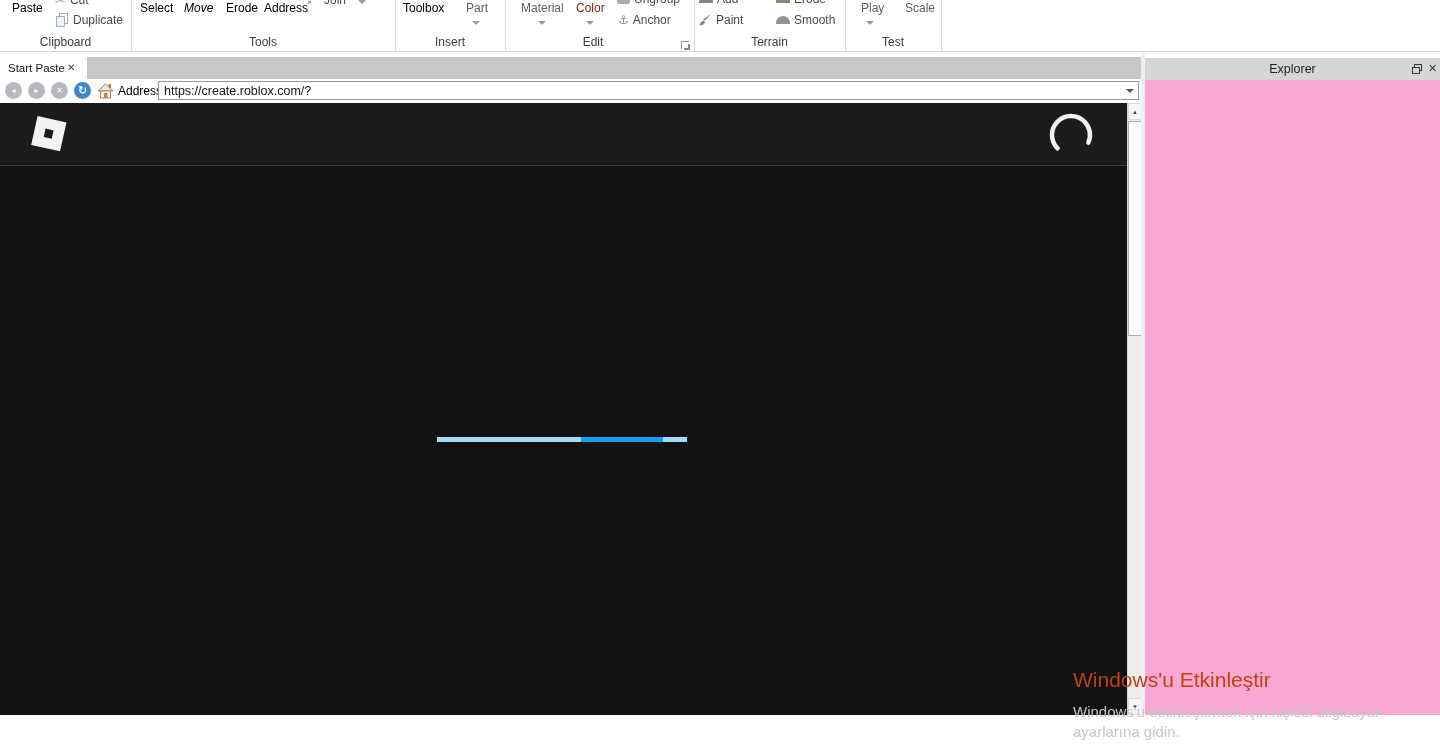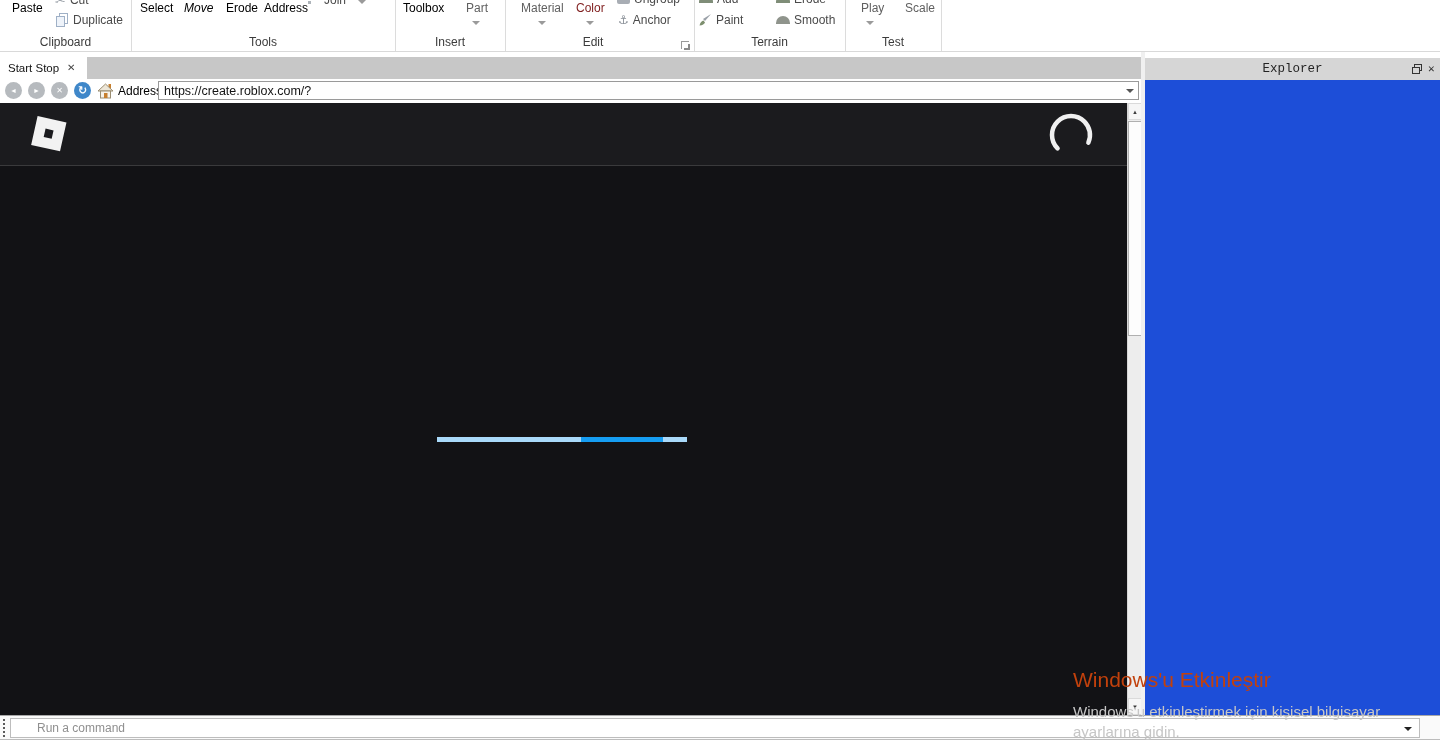--- a/index.html
+++ b/index.html
@@ -65,21 +65,21 @@
     background:#ededed; border-left:1px solid #d6d6d6; }
   .sb-btn { position:absolute; left:0; width:14px; height:17px; background:#f6f6f6;
     border:1px solid #dadada; color:#3c3c3c; font-size:6px; text-align:center; line-height:16px; }
   .sb-up { top:0; }
   .sb-down { top:595px; }
   .sb-thumb { position:absolute; left:0; top:18px; width:14px; height:215px;
     background:#fdfdfd; border:1px solid #b0b0b0; }
 
   
   .splitter { position:absolute; left:1141px; top:52px; width:4px; height:663px; background:#f0f0f0; }
-  .explorer { position:absolute; left:1145px; top:58px; width:295px; height:657px; background:#1d4ed8;font-family:Liberation Mono, monospace; }
+  .explorer { position:absolute; left:1145px; top:58px; width:295px; height:657px; background:#f9a8d4; }
   .exp-header { position:absolute; left:0; top:0; width:295px; height:22px; background:#d6d6d6;
     display:flex; align-items:center; justify-content:center; }
   .exp-title { font-size:12.5px; color:#232323; }
   .exp-float { position:absolute; left:267px; top:6px; width:10px; height:10px; }
   .exp-float .r1 { position:absolute; left:2px; top:0; width:8px; height:7px; border:1px solid #333; }
   .exp-float .r2 { position:absolute; left:0; top:3px; width:8px; height:7px;
     border:1px solid #333; background:#d6d6d6; }
   .exp-close { position:absolute; left:283px; top:4px; font-size:11px; color:#333; }
 
   
@@ -181,21 +181,21 @@
 
     <span class="rtext" style="left:861px; top:1px; color:#606060;">Play</span>
     <span class="caret" style="left:866px; top:21px;"></span>
     <span class="rtext" style="left:905px; top:1px; color:#606060;">Scale</span>
     <span class="glabel" style="left:845px; width:96px;">Test</span>
     <div class="vsep" style="left:941px;"></div>
   </div>
 
   <div class="tabbar">
     <div class="tab-active">
-      <span class="tab-label">Start Stop</span>
+      <span class="tab-label">Start Paste</span>
       <span class="tab-close">✕</span>
     </div>
   </div>
 
   <div class="navbar">
     <span class="navcircle" style="left:5px;">
         <span>◄</span>
       </span>
     <span class="navcircle" style="left:28px;">
         <span>►</span>
@@ -243,25 +243,20 @@
     <div class="exp-header">
       <span class="exp-title">Explorer</span>
       <span class="exp-float">
           <span class="r1"></span>
           <span class="r2"></span>
         </span>
       <span class="exp-close">✕</span>
     </div>
   </div>
 
-  <div class="cmdbar">
-    <span class="cmd-grip"></span>
-    <input class="cmd-input" type="text" placeholder="Run a command" style="">
-    <span class="caret cmd-caret"></span>
-  </div>
 
   <div class="watermark">
     <div class="wm1">Windows'u Etkinleştir</div>
     <div class="wm2">Windows'u etkinleştirmek için kişisel bilgisayar</div>
     <div class="wm2" style="margin-top:0;">ayarlarına gidin.</div>
   </div>
 
 </div>
 
 </body></html>

